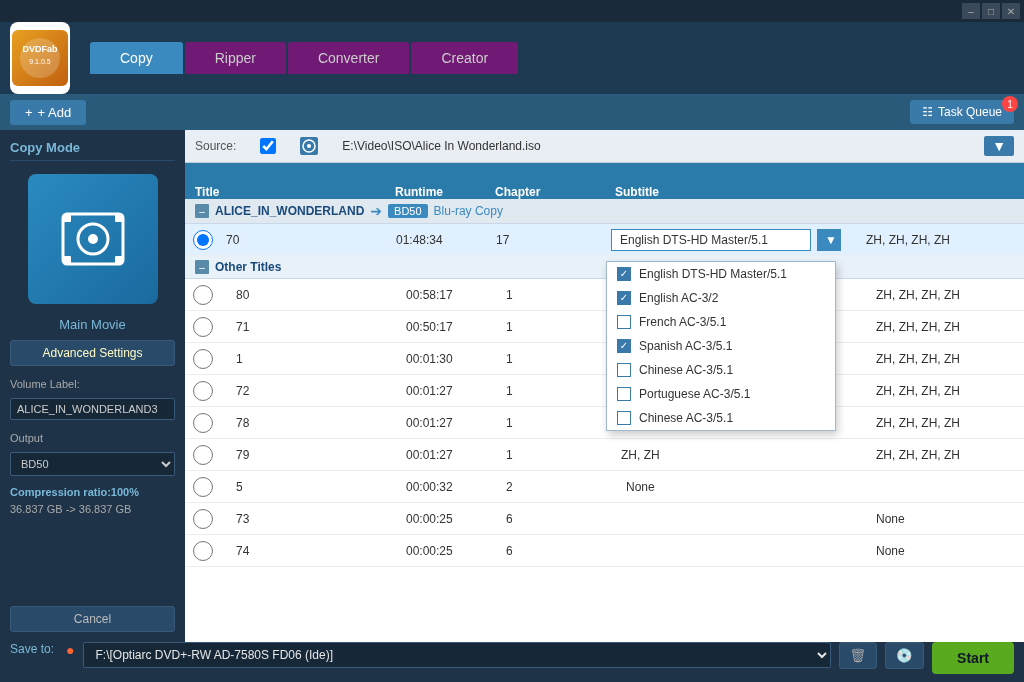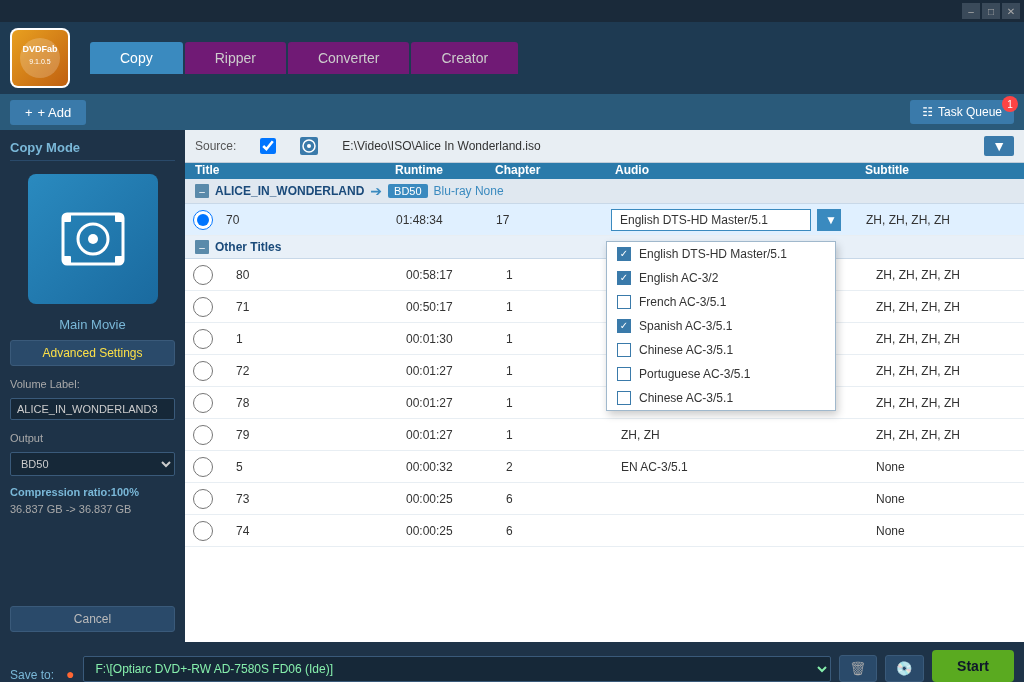--- a/index.html
+++ b/index.html
@@ -5,63 +5,63 @@
     * { margin: 0; padding: 0; box-sizing: border-box; }
     body { font-family: Arial, sans-serif; font-size: 12px; background: #1a2a3a; color: #ccc; width: 1024px; height: 682px; overflow: hidden; }
 
     
     .title-bar { background: #1a2a3a; height: 22px; display: flex; align-items: center; justify-content: flex-end; padding: 0 4px; }
     .title-bar-controls { display: flex; gap: 2px; }
     .title-btn { width: 18px; height: 16px; background: #3a4a5a; border: none; color: #aaa; font-size: 10px; cursor: pointer; display: flex; align-items: center; justify-content: center; }
 
     
     .header { background: #1e3a52; height: 72px; display: flex; align-items: center; padding: 0 10px; gap: 10px; }
-    .logo { width: 60px; height: 60px; background: #fff; border-radius: 8px; display: flex; align-items: center; justify-content: center; overflow: hidden; }
+    .logo { width: 60px; height: 72px; background: #fff; border-radius: 8px; display: flex; align-items: center; justify-content: center; overflow: hidden; }
     .logo-inner { width: 56px; height: 56px; background: linear-gradient(135deg, #e8a020, #c06010); border-radius: 6px; display: flex; align-items: center; justify-content: center; }
     .nav-tabs { display: flex; gap: 2px; margin-left: 10px; }
     .nav-tab { padding: 8px 30px; background: #701a75; color: #ccc; border: none; cursor: pointer; font-size: 14px; border-radius: 3px 3px 0 0; }
     .nav-tab.active { background: #3a8abf; color: #fff; }
 
     
     .toolbar { background: #2a5a7a; height: 36px; display: flex; align-items: center; justify-content: space-between; padding: 0 10px; }
     .add-btn { background: #3a7aaa; color: #fff; border: none; padding: 5px 15px; cursor: pointer; font-size: 13px; display: flex; align-items: center; gap: 5px; border-radius: 3px; }
     .task-queue-btn { background: #3a7aaa; color: #fff; border: none; padding: 5px 12px; cursor: pointer; font-size: 12px; display: flex; align-items: center; gap: 5px; border-radius: 3px; position: relative; }
     .task-badge { background: #ff4444; color: #fff; font-size: 10px; width: 16px; height: 16px; border-radius: 50%; display: flex; align-items: center; justify-content: center; position: absolute; top: -4px; right: -4px; }
 
     
     .main { display: flex; height: calc(682px - 22px - 72px - 36px - 40px); }
 
     
     .left-panel { width: 185px; background: #1e3348; padding: 10px; flex-shrink: 0; display: flex; flex-direction: column; gap: 8px; }
     .copy-mode-label { color: #7ab8d8; font-size: 13px; font-weight: bold; padding-bottom: 5px; border-bottom: 1px solid #2a4a6a; }
     .mode-icon { background: linear-gradient(135deg, #2a8abf, #1a6a9f); width: 130px; height: 130px; margin: 5px auto; border-radius: 8px; display: flex; align-items: center; justify-content: center; }
     .mode-icon svg { width: 80px; height: 80px; }
     .mode-name { text-align: center; color: #7ab8d8; font-size: 13px; }
-    .adv-settings-btn { background: #2a4a6a; color: #fde047; border: 1px solid #3a5a7a; padding: 5px 10px; cursor: pointer; font-size: 12px; border-radius: 3px; width: 100%; }
+    .adv-settings-btn { background: #2a4a6a; color: #fef9c3; border: 1px solid #3a5a7a; padding: 5px 10px; cursor: pointer; font-size: 12px; border-radius: 3px; width: 100%; }
     .volume-label { color: #aaa; font-size: 11px; margin-top: 4px; }
     .volume-input { background: #162838; color: #ccc; border: 1px solid #3a5a7a; padding: 4px 6px; width: 100%; font-size: 11px; border-radius: 2px; }
     .output-label { color: #aaa; font-size: 11px; margin-top: 4px; }
     .output-select { background: #162838; color: #ccc; border: 1px solid #3a5a7a; padding: 4px 6px; width: 100%; font-size: 11px; border-radius: 2px; cursor: pointer; }
     .compression-info { color: #aaa; font-size: 11px; line-height: 1.5; }
     .compression-bold { color: #7ab8d8; font-weight: bold; }
     .cancel-btn { background: #2a4a6a; color: #bbb; border: 1px solid #3a5a7a; padding: 5px 2px; cursor: pointer; font-size: 12px; border-radius: 3px; width: 100%; margin-top: auto; }
 
     
     .content-area { flex: 1; background: #f0f4f7; display: flex; flex-direction: column; overflow: hidden; }
 
     
     .source-bar { background: #e8eef3; border-bottom: 1px solid #c0ccd8; padding: 6px 10px; display: flex; align-items: center; gap: 24px; }
     .source-label { color: #555; font-size: 12px; }
     .source-checkbox { width: 16px; height: 16px; }
     .source-icon { width: 18px; height: 18px; background: #3a7aaa; border-radius: 2px; display: flex; align-items: center; justify-content: center; }
     .source-path { flex: 1; color: #333; font-size: 12px; }
     .source-dropdown { background: #3a7aaa; border: none; color: #fff; padding: 2px 8px; cursor: pointer; border-radius: 2px; font-size: 14px; }
 
     
-    .col-headers { display: flex; background: #2a7aaa; color: #fff; font-size: 12px; font-weight: bold; height: 16px; align-items: flex-start; }
+    .col-headers { display: flex; background: #2a7aaa; color: #fff; font-size: 12px; font-weight: bold; height: 36px; align-items: flex-end; }
     .col-title { width: 200px; padding: 0 10px; flex-shrink: 0; }
     .col-runtime { width: 100px; padding: 0 10px; flex-shrink: 0; }
     .col-chapter { width: 120px; padding: 0 10px; flex-shrink: 0; }
     .col-audio { width: 250px; padding: 0 10px; flex-shrink: 0; }
     .col-subtitle { flex: 1; padding: 0 10px; }
 
     
     .table-area { flex: 1; overflow-y: auto; background: #fff; position: relative; }
     
     
@@ -93,24 +93,24 @@
     .dropdown-check { width: 14px; height: 14px; border: 1px solid #3a7aaa; display: flex; align-items: center; justify-content: center; flex-shrink: 0; }
     .dropdown-check.checked { background: #3a7aaa; }
     .dropdown-check.checked::after { content: '✓'; color: #fff; font-size: 10px; }
 
     
     .other-titles-row { background: #e8f0f8; padding: 4px 10px; display: flex; align-items: center; gap: 6px; border-bottom: 1px solid #c8d8e8; }
     .other-collapse { width: 14px; height: 14px; background: #5a8aaa; color: #fff; font-size: 10px; display: flex; align-items: center; justify-content: center; cursor: pointer; border-radius: 1px; }
     .other-name { color: #1a4a7a; font-weight: bold; font-size: 12px; }
 
     
-    .bottom-bar { background: #1e3348; height: 40px; display: flex; align-items: flex-end; padding: 0 10px; gap: 8px; }
+    .bottom-bar { background: #1e3348; height: 40px; display: flex; align-items: flex-start; padding: 0 10px; gap: 8px; }
     .save-label { color: #7ab8d8; font-size: 12px; margin-right: 4px; }
     .save-icon { color: #ff6633; font-size: 14px; }
-    .save-select { background: #162838; color: #86efac; border: 1px solid #3a5a7a; padding: 4px 8px; font-size: 12px; flex: 1; border-radius: 2px; cursor: pointer; }
+    .save-select { background: #162838; color: #e5e5e5; border: 1px solid #3a5a7a; padding: 4px 8px; font-size: 12px; flex: 1; border-radius: 2px; cursor: pointer; }
     .save-trash { background: #2a4a6a; border: 1px solid #3a5a7a; color: #aaa; padding: 5px 10px; cursor: pointer; border-radius: 3px; }
     .save-burn { background: #2a4a6a; border: 1px solid #3a5a7a; color: #aaa; padding: 5px 10px; cursor: pointer; border-radius: 3px; }
     .start-btn { background: #5aaa20; color: #0f172a; border: none; padding: 8px 25px; font-size: 14px; font-weight: bold; cursor: pointer; border-radius: 4px; margin-left: auto; }
 
     .row-indent { margin-left: 10px; }
   </style>
 </head>
 <body>
 
 <div class="title-bar">
@@ -193,32 +193,31 @@
         </svg>
       </div>
       <span class="source-path">E:\Video\ISO\Alice In Wonderland.iso</span>
       <button class="source-dropdown">▼</button>
     </div>
 
     <div class="col-headers">
       <div class="col-title">Title</div>
       <div class="col-runtime">Runtime</div>
       <div class="col-chapter">Chapter</div>
-      <div class="col-audio">Audio</div>
       <div class="col-subtitle">Subtitle</div>
     </div>
 
     <div class="table-area">
 
       <div class="group-header">
         <div class="group-collapse">–</div>
         <span class="group-name">ALICE_IN_WONDERLAND</span>
         <span class="group-arrow">➔</span>
         <span class="bd50-badge">BD50</span>
-        <span class="bluray-copy">Blu-ray None</span>
+        <span class="bluray-copy">Blu-ray Copy</span>
       </div>
 
       <div class="table-row selected">
         <input type="radio" class="row-radio" name="title-select" checked="" style="">
         <div class="row-title">70</div>
         <div class="row-runtime">01:48:34</div>
         <div class="row-chapter">17</div>
         <div class="row-audio" style="position:relative;">
           <div class="audio-select-wrapper">
             <select class="audio-select" style="width:200px; padding-right:24px;">
@@ -312,21 +311,20 @@
         <div class="row-runtime">00:01:27</div>
         <div class="row-chapter">1</div>
         <div class="row-audio">ZH, ZH</div>
         <div class="row-subtitle">ZH, ZH, ZH, ZH</div>
       </div>
       <div class="table-row">
         <input type="radio" class="row-radio" name="title-select" style="">
         <div class="row-title row-indent">5</div>
         <div class="row-runtime">00:00:32</div>
         <div class="row-chapter">2</div>
-        <div class="row-audio">EN AC-3/5.1</div>
         <div class="row-subtitle">None</div>
       </div>
       <div class="table-row">
         <input type="radio" class="row-radio" name="title-select" style="">
         <div class="row-title row-indent">73</div>
         <div class="row-runtime">00:00:25</div>
         <div class="row-chapter">6</div>
         <div class="row-audio"></div>
         <div class="row-subtitle">None</div>
       </div>

